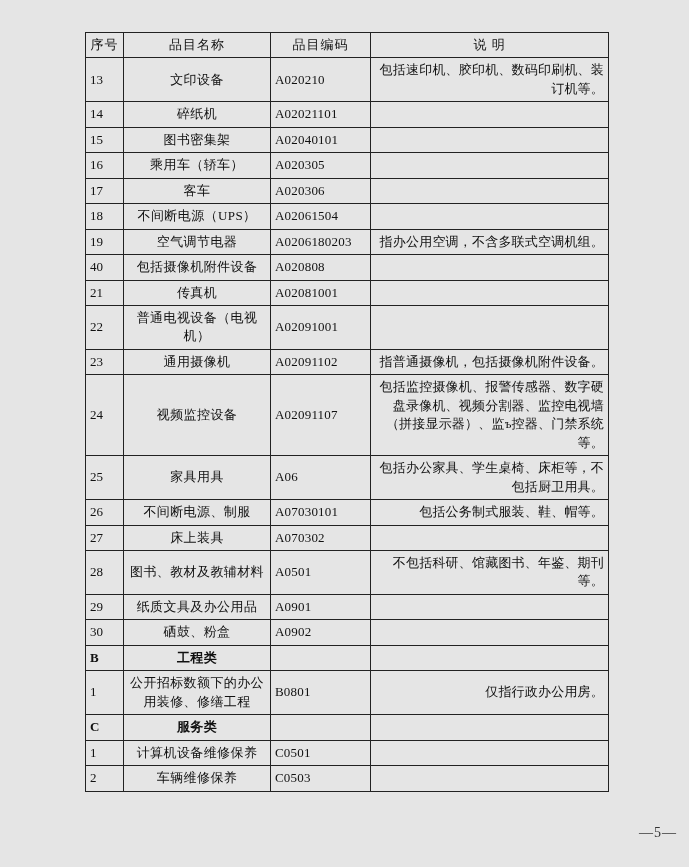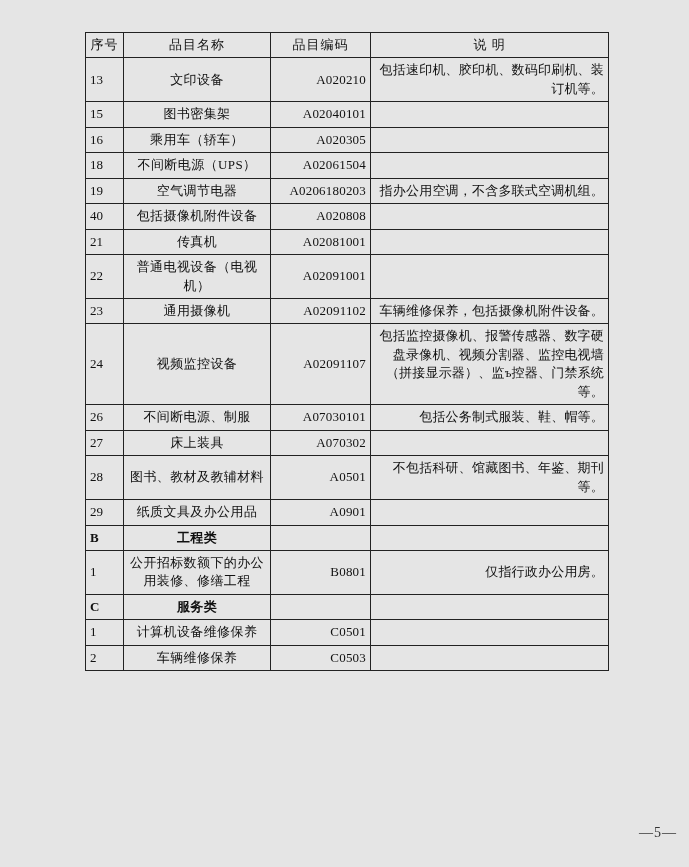--- a/index.html
+++ b/index.html
@@ -54,21 +54,21 @@
     padding: 5px 4px;
   }
   td.num {
   }
   td.name {
     text-align: center;
     padding-left: 10px;
     letter-spacing: 0.4px;
   }
   td.code {
-    text-align: right;
+    text-align: left;
     padding-left: 7px;
     font-family: "Liberation Serif", "DejaVu Serif", serif;
     letter-spacing: 0.2px;
   }
   td.desc {
     text-align: right;
     padding-left: 8px;
     padding-right: 5px;
     letter-spacing: 0.2px;
   }
@@ -109,29 +109,41 @@
         </tr>
       </thead>
       <tbody id="tbody">
           <tr>
             <td class="num">13</td>
             <td class="name">文印设备</td>
             <td class="code">A020210</td>
             <td class="desc">包括速印机、胶印机、数码印刷机、装订机等。</td>
           </tr>
           <tr>
+            <td class="num">14</td>
+            <td class="name">碎纸机</td>
+            <td class="code">A02021101</td>
+            <td class="desc"></td>
+          </tr>
+          <tr>
             <td class="num">15</td>
             <td class="name">图书密集架</td>
             <td class="code">A02040101</td>
             <td class="desc"></td>
           </tr>
           <tr>
             <td class="num">16</td>
             <td class="name">乘用车（轿车）</td>
             <td class="code">A020305</td>
+            <td class="desc"></td>
+          </tr>
+          <tr>
+            <td class="num">17</td>
+            <td class="name">客车</td>
+            <td class="code">A020306</td>
             <td class="desc"></td>
           </tr>
           <tr>
             <td class="num">18</td>
             <td class="name">不间断电源（UPS）</td>
             <td class="code">A02061504</td>
             <td class="desc"></td>
           </tr>
           <tr>
             <td class="num">19</td>
@@ -154,29 +166,35 @@
           <tr>
             <td class="num">22</td>
             <td class="name">普通电视设备（电视机）</td>
             <td class="code">A02091001</td>
             <td class="desc"></td>
           </tr>
           <tr>
             <td class="num">23</td>
             <td class="name">通用摄像机</td>
             <td class="code">A02091102</td>
-            <td class="desc">车辆维修保养，包括摄像机附件设备。</td>
+            <td class="desc">指普通摄像机，包括摄像机附件设备。</td>
           </tr>
           <tr>
             <td class="num">24</td>
             <td class="name">视频监控设备</td>
             <td class="code">A02091107</td>
             <td class="desc">包括监控摄像机、报警传感器、数字硬盘录像机、视频分割器、监控电视墙（拼接显示器）、监ъ控器、门禁系统等。</td>
           </tr>
           <tr>
+            <td class="num">25</td>
+            <td class="name">家具用具</td>
+            <td class="code">A06</td>
+            <td class="desc">包括办公家具、学生桌椅、床柜等，不包括厨卫用具。</td>
+          </tr>
+          <tr>
             <td class="num">26</td>
             <td class="name">不间断电源、制服</td>
             <td class="code">A07030101</td>
             <td class="desc">包括公务制式服装、鞋、帽等。</td>
           </tr>
           <tr>
             <td class="num">27</td>
             <td class="name">床上装具</td>
             <td class="code">A070302</td>
             <td class="desc"></td>
@@ -186,20 +204,26 @@
             <td class="name">图书、教材及教辅材料</td>
             <td class="code">A0501</td>
             <td class="desc">不包括科研、馆藏图书、年鉴、期刊等。</td>
           </tr>
           <tr>
             <td class="num">29</td>
             <td class="name">纸质文具及办公用品</td>
             <td class="code">A0901</td>
             <td class="desc"></td>
           </tr>
+          <tr>
+            <td class="num">30</td>
+            <td class="name">硒鼓、粉盒</td>
+            <td class="code">A0902</td>
+            <td class="desc"></td>
+          </tr>
           <tr class="section">
             <td class="num">B</td>
             <td class="name">工程类</td>
             <td class="code"></td>
             <td class="desc"></td>
           </tr>
           <tr>
             <td class="num">1</td>
             <td class="name">公开招标数额下的办公用装修、修缮工程</td>
             <td class="code">B0801</td>

